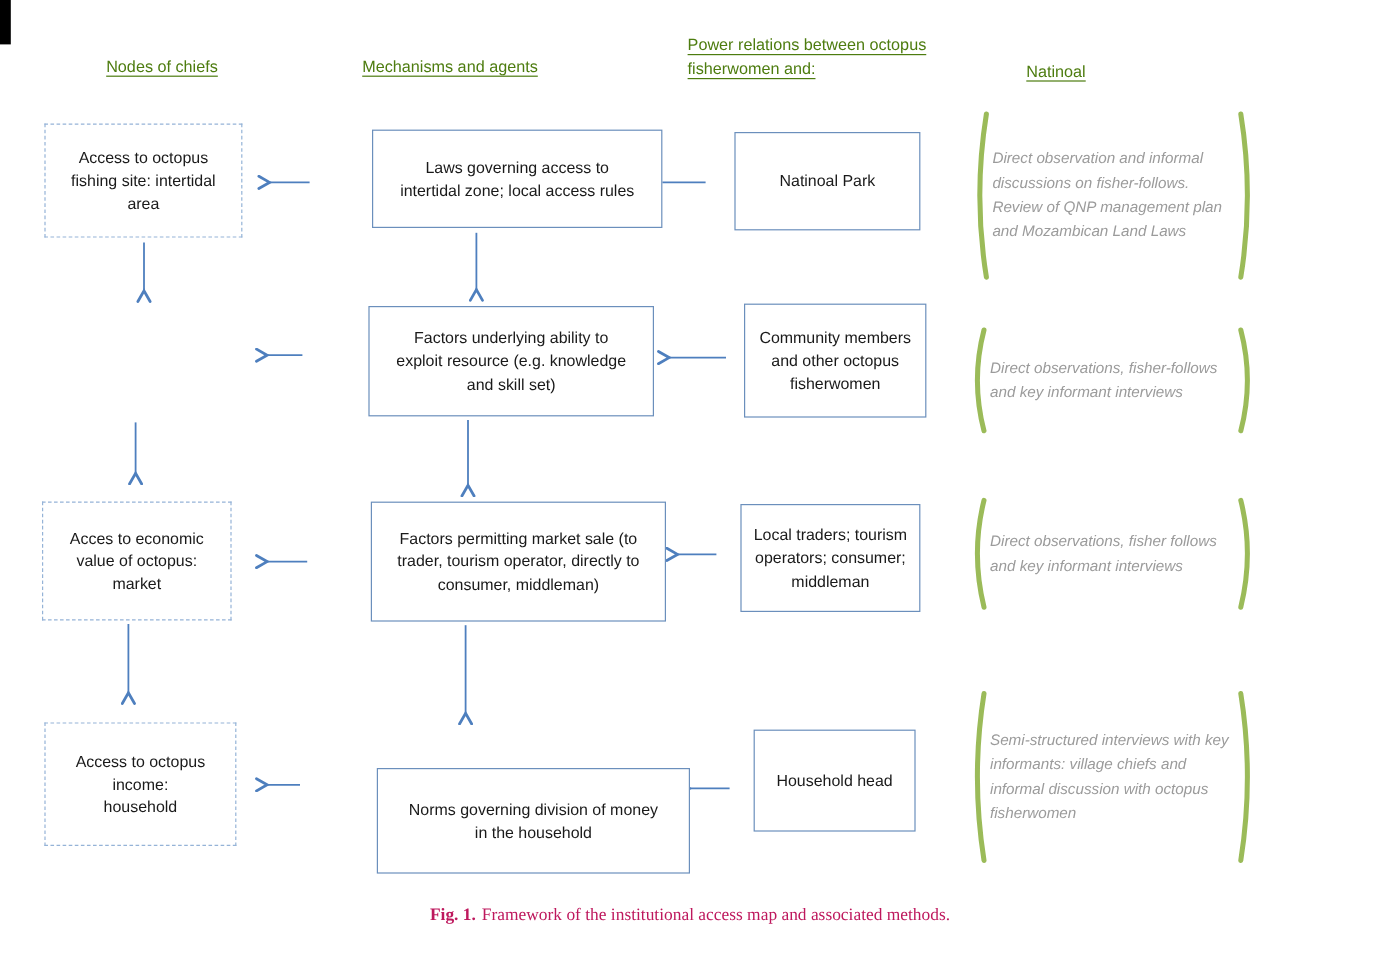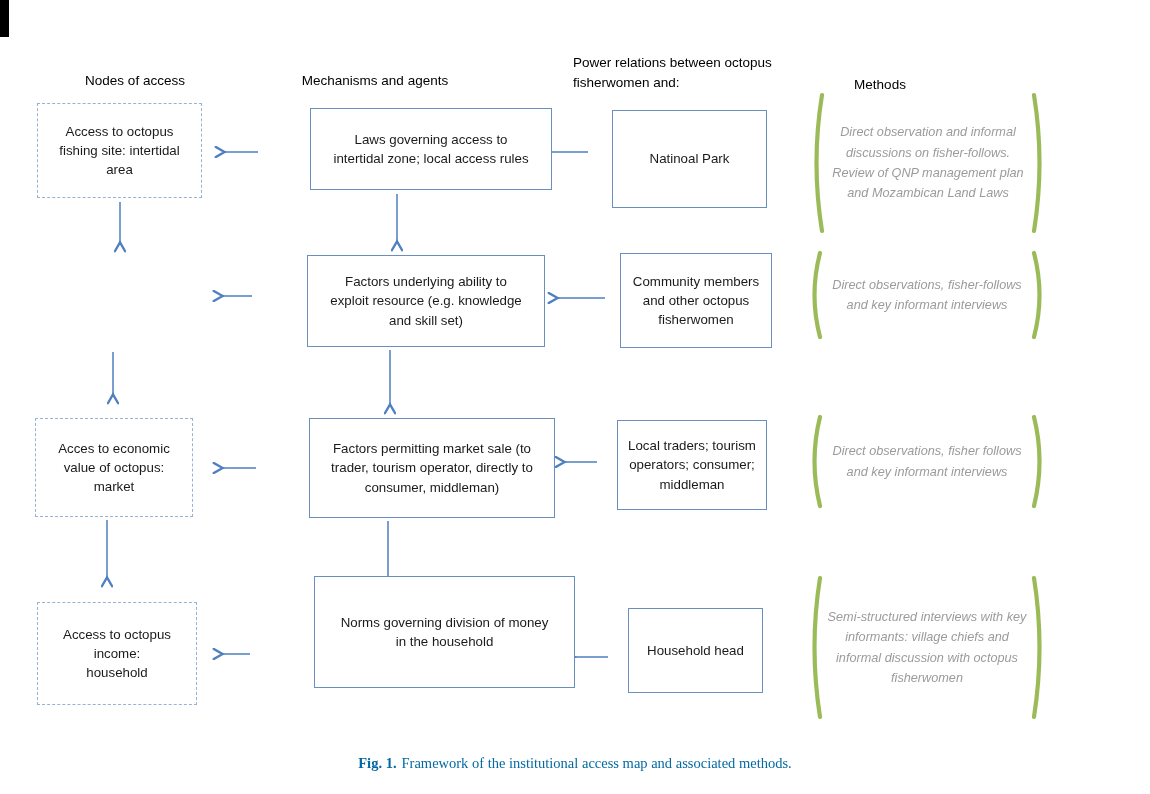--- a/index.html
+++ b/index.html
@@ -1,49 +1,49 @@
 <!DOCTYPE html>
 <html><head>
 <meta charset="utf-8">
 <style>
   html,body{margin:0;padding:0;background:#ffffff;}
   .canvas{position:relative;width:1150px;height:794px;background:#ffffff;overflow:hidden;
           font-family:"Liberation Sans","DejaVu Sans",sans-serif;color:#1a1a1a;}
   .artifact{position:absolute;left:0;top:0;width:9px;height:37px;background:#000;}
-  .hdr{position:absolute;font-size:13.5px;text-align:center;
-       text-underline-offset:3px;white-space:pre-line;line-height:1.45;color:#000000;margin-top:25px;}
+  .hdr{position:absolute;font-size:13.5px;text-align:center;text-decoration:underline;
+       text-underline-offset:3px;white-space:pre-line;line-height:1.45;color:#4d7c0f;}
   .hdr-left{text-align:left;}
   .box{position:absolute;display:flex;align-items:center;justify-content:center;
        text-align:center;font-size:13.3px;line-height:1.45;white-space:pre-line;
        background:#ffffff;padding:2px 6px;box-sizing:border-box;}
   .node-box{border:1.6px dashed #95b3d7;}
   .mech-box{border:1.6px solid #6b8fbc;margin-left:32px;}
   .power-box{border:1.6px solid #6b8fbc;}
   .methods{position:absolute;display:flex;align-items:center;box-sizing:border-box;}
-  .mtext{flex:1;text-align:center;font-style:italic;color:#9b9b9b;font-size:12.7px;
+  .mtext{flex:1;text-align:left;font-style:italic;color:#9b9b9b;font-size:12.7px;
          line-height:1.6;white-space:pre-line;padding:0 2px;}
   .bracket{flex:none;}
   .arrows{position:absolute;left:0;top:0;width:1150px;height:794px;pointer-events:none;}
   .arrows line{stroke:#4e7fbe;stroke-width:1.5;}
   .caption{position:absolute;left:0;top:755px;width:1150px;text-align:center;
-           font-family:"Liberation Serif","DejaVu Serif",serif;font-size:14.5px;color:#0369a1;}
+           font-family:"Liberation Serif","DejaVu Serif",serif;font-size:14.5px;color:#be185d;}
   .cap-label{font-weight:bold;margin-right:5px;}
 </style>
 </head>
 <body>
 
 <div class="canvas">
 
   <div class="artifact"></div>
 
-  <div class="hdr" style="left:60px;top:46px;width:150px">Nodes of access</div>
+  <div class="hdr" style="left:60px;top:46px;width:150px">Nodes of chiefs</div>
   <div class="hdr" style="left:290px;top:46px;width:170px">Mechanisms and agents</div>
   <div class="hdr hdr-left" style="left:573px;top:28px;width:220px">Power relations between octopus
 fisherwomen and:</div>
-  <div class="hdr" style="left:845px;top:50px;width:70px">Methods</div>
+  <div class="hdr" style="left:845px;top:50px;width:70px">Natinoal</div>
 
   <svg class="arrows" viewBox="0 0 1150 794">
     <defs>
       <marker id="ah" viewBox="0 0 10 10" refX="2.5" refY="5" markerWidth="8.5" markerHeight="8.5" orient="auto">
         <path d="M9 1 L2 5 L9 9" fill="none" stroke="#4e7fbe" stroke-width="1.8" stroke-linecap="round"></path>
       </marker>
     </defs>
     <g>
         <line x1="258" y1="152" x2="224" y2="152" marker-end="url(#ah)"></line>
       </g>
@@ -86,41 +86,41 @@
     <g>
         <line x1="388" y1="521" x2="388" y2="595" marker-end="url(#ah)"></line>
       </g>
   </svg>
 
   <div class="box node-box" style="left:37px;top:103px;width:165px;height:95px">Access to octopus
 fishing site: intertidal
 area</div>
   <div class="box mech-box" style="left:278px;top:108px;width:242px;height:82px">Laws governing access to
 intertidal zone; local access rules</div>
-  <div class="box power-box" style="left:612px;top:110px;width:155px;height:98px">Natinoal Park</div>
+  <div class="box power-box" style="left:612px;top:110px;width:155px;height:82px">Natinoal Park</div>
   <div class="methods" style="left:810px;top:92px;width:236px;height:142px">
     <svg class="bracket" width="15" height="142" viewBox="0 0 15 142">
       <path d="M12 3 Q1 71 12 139" fill="none" stroke="#9bbb59" stroke-width="4.2" stroke-linecap="round"></path>
       </svg>
     <div class="mtext">Direct observation and informal
 discussions on fisher-follows.
 Review of QNP management plan
 and Mozambican Land Laws</div>
     <svg class="bracket" width="15" height="142" viewBox="0 0 15 142">
       <path d="M3 3 Q14 71 3 139" fill="none" stroke="#9bbb59" stroke-width="4.2" stroke-linecap="round"></path>
       </svg>
   </div>
 
   <div class="box mech-box" style="left:275px;top:255px;width:238px;height:92px">Factors underlying ability to
 exploit resource (e.g. knowledge
 and skill set)</div>
   <div class="box power-box" style="left:620px;top:253px;width:152px;height:95px">Community members
 and other octopus
 fisherwomen</div>
-  <div class="methods" style="left:808px;top:250px;width:238px;height:90px">
+  <div class="methods" style="left:808px;top:272px;width:238px;height:90px">
     <svg class="bracket" width="15" height="90" viewBox="0 0 15 90">
       <path d="M12 3 Q1 45 12 87" fill="none" stroke="#9bbb59" stroke-width="4.2" stroke-linecap="round"></path>
       </svg>
     <div class="mtext">Direct observations, fisher-follows
 and key informant interviews</div>
     <svg class="bracket" width="15" height="90" viewBox="0 0 15 90">
       <path d="M3 3 Q14 45 3 87" fill="none" stroke="#9bbb59" stroke-width="4.2" stroke-linecap="round"></path>
       </svg>
   </div>
 
@@ -140,21 +140,21 @@
     <div class="mtext">Direct observations, fisher follows
 and key informant interviews</div>
     <svg class="bracket" width="15" height="95" viewBox="0 0 15 95">
       <path d="M3 3 Q14 47 3 92" fill="none" stroke="#9bbb59" stroke-width="4.2" stroke-linecap="round"></path>
       </svg>
   </div>
 
   <div class="box node-box" style="left:37px;top:602px;width:160px;height:103px">Access to octopus
 income:
 household</div>
-  <div class="box mech-box" style="left:282px;top:576px;width:261px;height:112px">Norms governing division of money
+  <div class="box mech-box" style="left:282px;top:640px;width:261px;height:88px">Norms governing division of money
 in the household</div>
   <div class="box power-box" style="left:628px;top:608px;width:135px;height:85px">Household head</div>
   <div class="methods" style="left:808px;top:575px;width:238px;height:145px">
     <svg class="bracket" width="15" height="145" viewBox="0 0 15 145">
       <path d="M12 3 Q1 72 12 142" fill="none" stroke="#9bbb59" stroke-width="4.2" stroke-linecap="round"></path>
       </svg>
     <div class="mtext">Semi-structured interviews with key
 informants: village chiefs and
 informal discussion with octopus
 fisherwomen</div>

